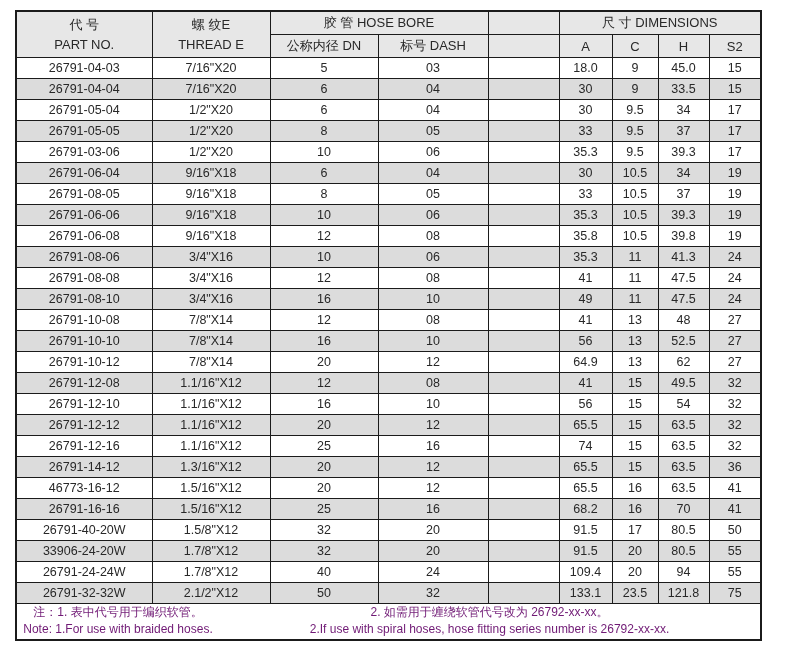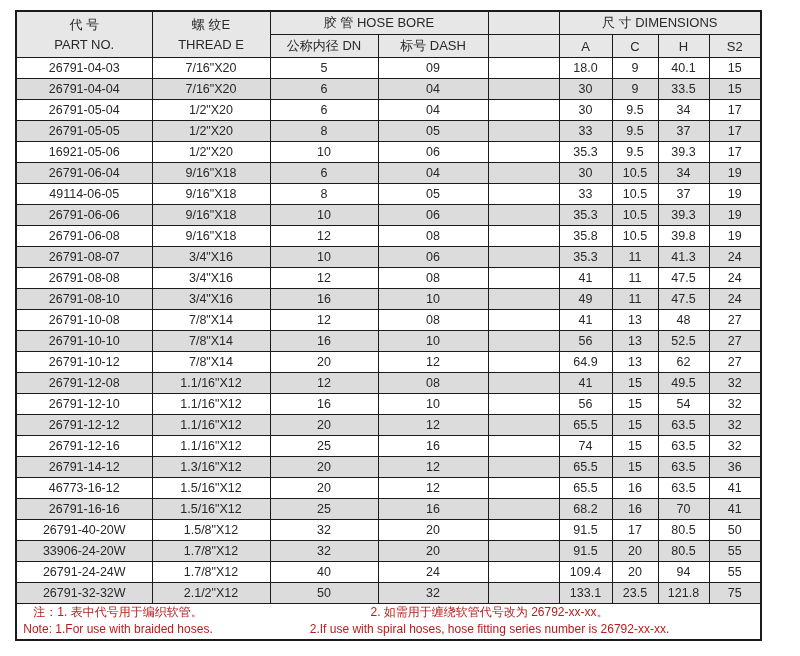--- a/index.html
+++ b/index.html
@@ -60,21 +60,21 @@
     background: #ffffff;
     text-align: left;
     padding: 4px 6px 5px 6px;
     font-size: 12px;
     white-space: normal;
   }
   .note-line {
     display: grid;
     grid-template-columns: 202px 1fr;
     line-height: 1.45;
-    color: #b91c1c;
+    color: #701a75;
   }
 </style>
 </head>
 <body>
 
 <div class="page">
   <div class="table-wrap">
     <table class="spec">
       <colgroup>
         <col style="width:136px">
@@ -109,25 +109,25 @@
           <th>C</th>
           <th>H</th>
           <th>S2</th>
         </tr>
       </thead>
       <tbody>
           <tr>
             <td>26791-04-03</td>
             <td>7/16"X20</td>
             <td>5</td>
-            <td>09</td>
+            <td>03</td>
             <td></td>
             <td>18.0</td>
             <td>9</td>
-            <td>40.1</td>
+            <td>45.0</td>
             <td>15</td>
           </tr>
           <tr>
             <td>26791-04-04</td>
             <td>7/16"X20</td>
             <td>6</td>
             <td>04</td>
             <td></td>
             <td>30</td>
             <td>9</td>
@@ -150,21 +150,21 @@
             <td>1/2"X20</td>
             <td>8</td>
             <td>05</td>
             <td></td>
             <td>33</td>
             <td>9.5</td>
             <td>37</td>
             <td>17</td>
           </tr>
           <tr>
-            <td>16921-05-06</td>
+            <td>26791-03-06</td>
             <td>1/2"X20</td>
             <td>10</td>
             <td>06</td>
             <td></td>
             <td>35.3</td>
             <td>9.5</td>
             <td>39.3</td>
             <td>17</td>
           </tr>
           <tr>
@@ -172,21 +172,21 @@
             <td>9/16"X18</td>
             <td>6</td>
             <td>04</td>
             <td></td>
             <td>30</td>
             <td>10.5</td>
             <td>34</td>
             <td>19</td>
           </tr>
           <tr>
-            <td>49114-06-05</td>
+            <td>26791-08-05</td>
             <td>9/16"X18</td>
             <td>8</td>
             <td>05</td>
             <td></td>
             <td>33</td>
             <td>10.5</td>
             <td>37</td>
             <td>19</td>
           </tr>
           <tr>
@@ -205,21 +205,21 @@
             <td>9/16"X18</td>
             <td>12</td>
             <td>08</td>
             <td></td>
             <td>35.8</td>
             <td>10.5</td>
             <td>39.8</td>
             <td>19</td>
           </tr>
           <tr>
-            <td>26791-08-07</td>
+            <td>26791-08-06</td>
             <td>3/4"X16</td>
             <td>10</td>
             <td>06</td>
             <td></td>
             <td>35.3</td>
             <td>11</td>
             <td>41.3</td>
             <td>24</td>
           </tr>
           <tr>

